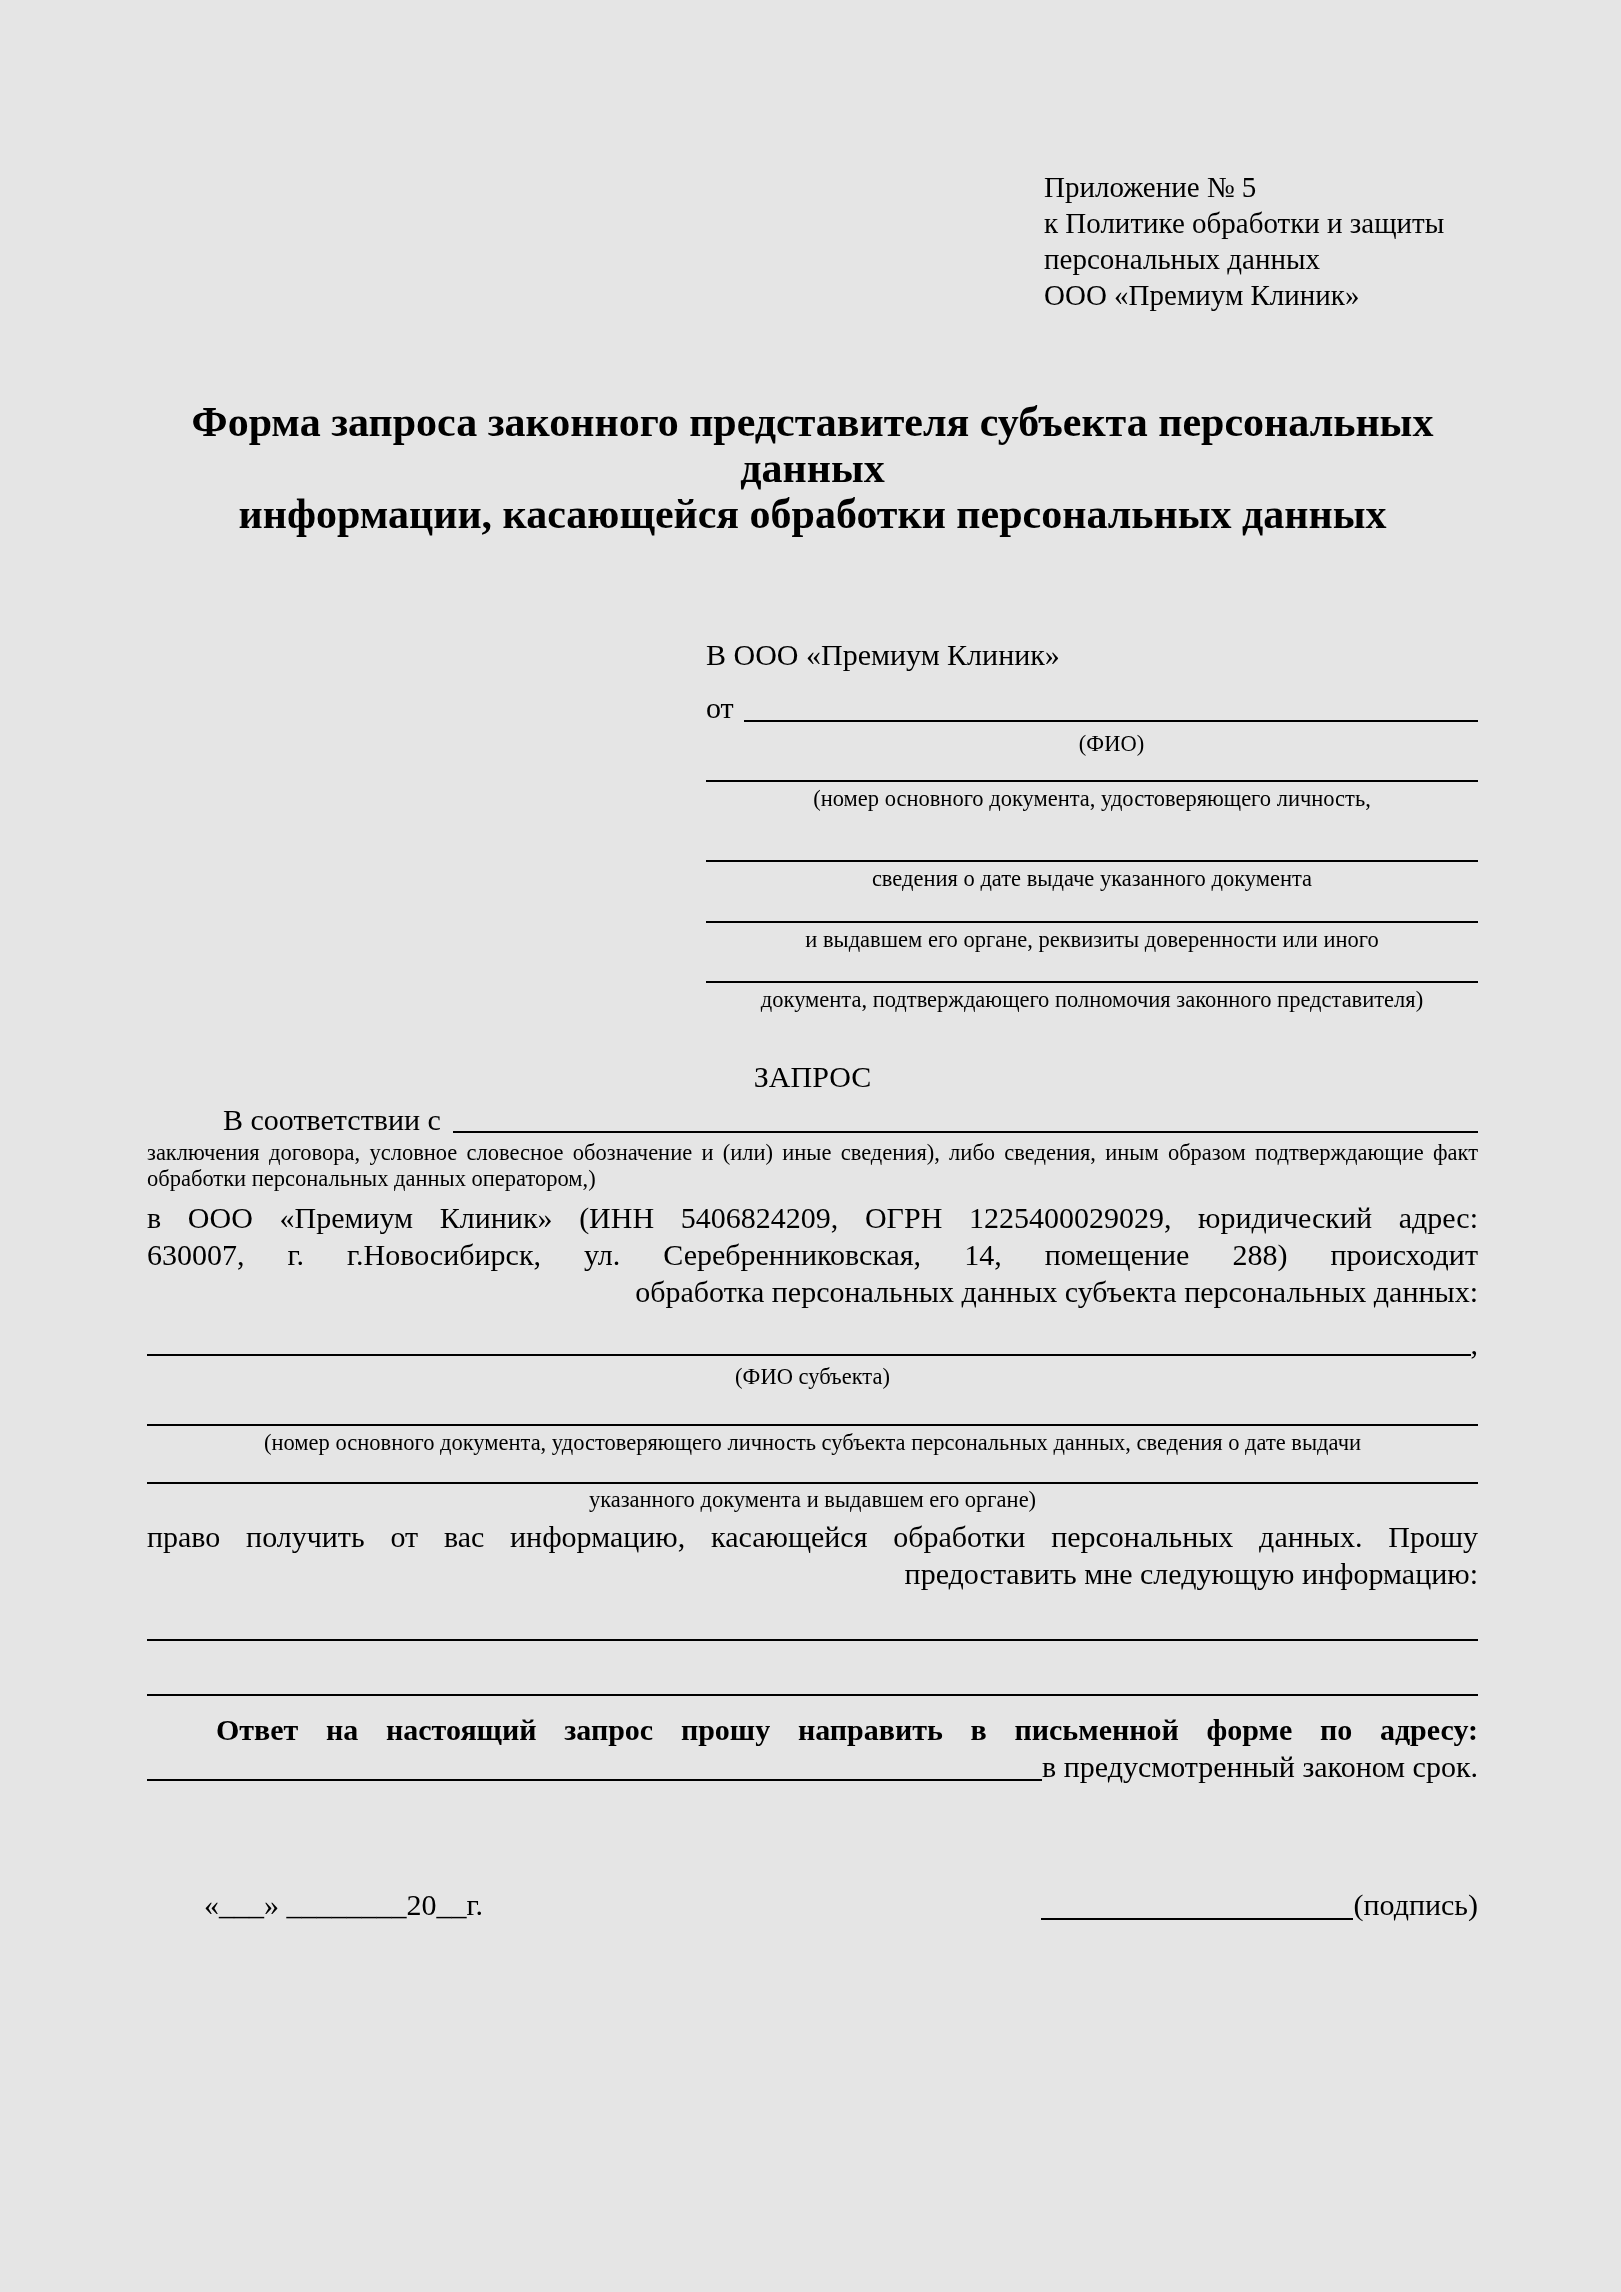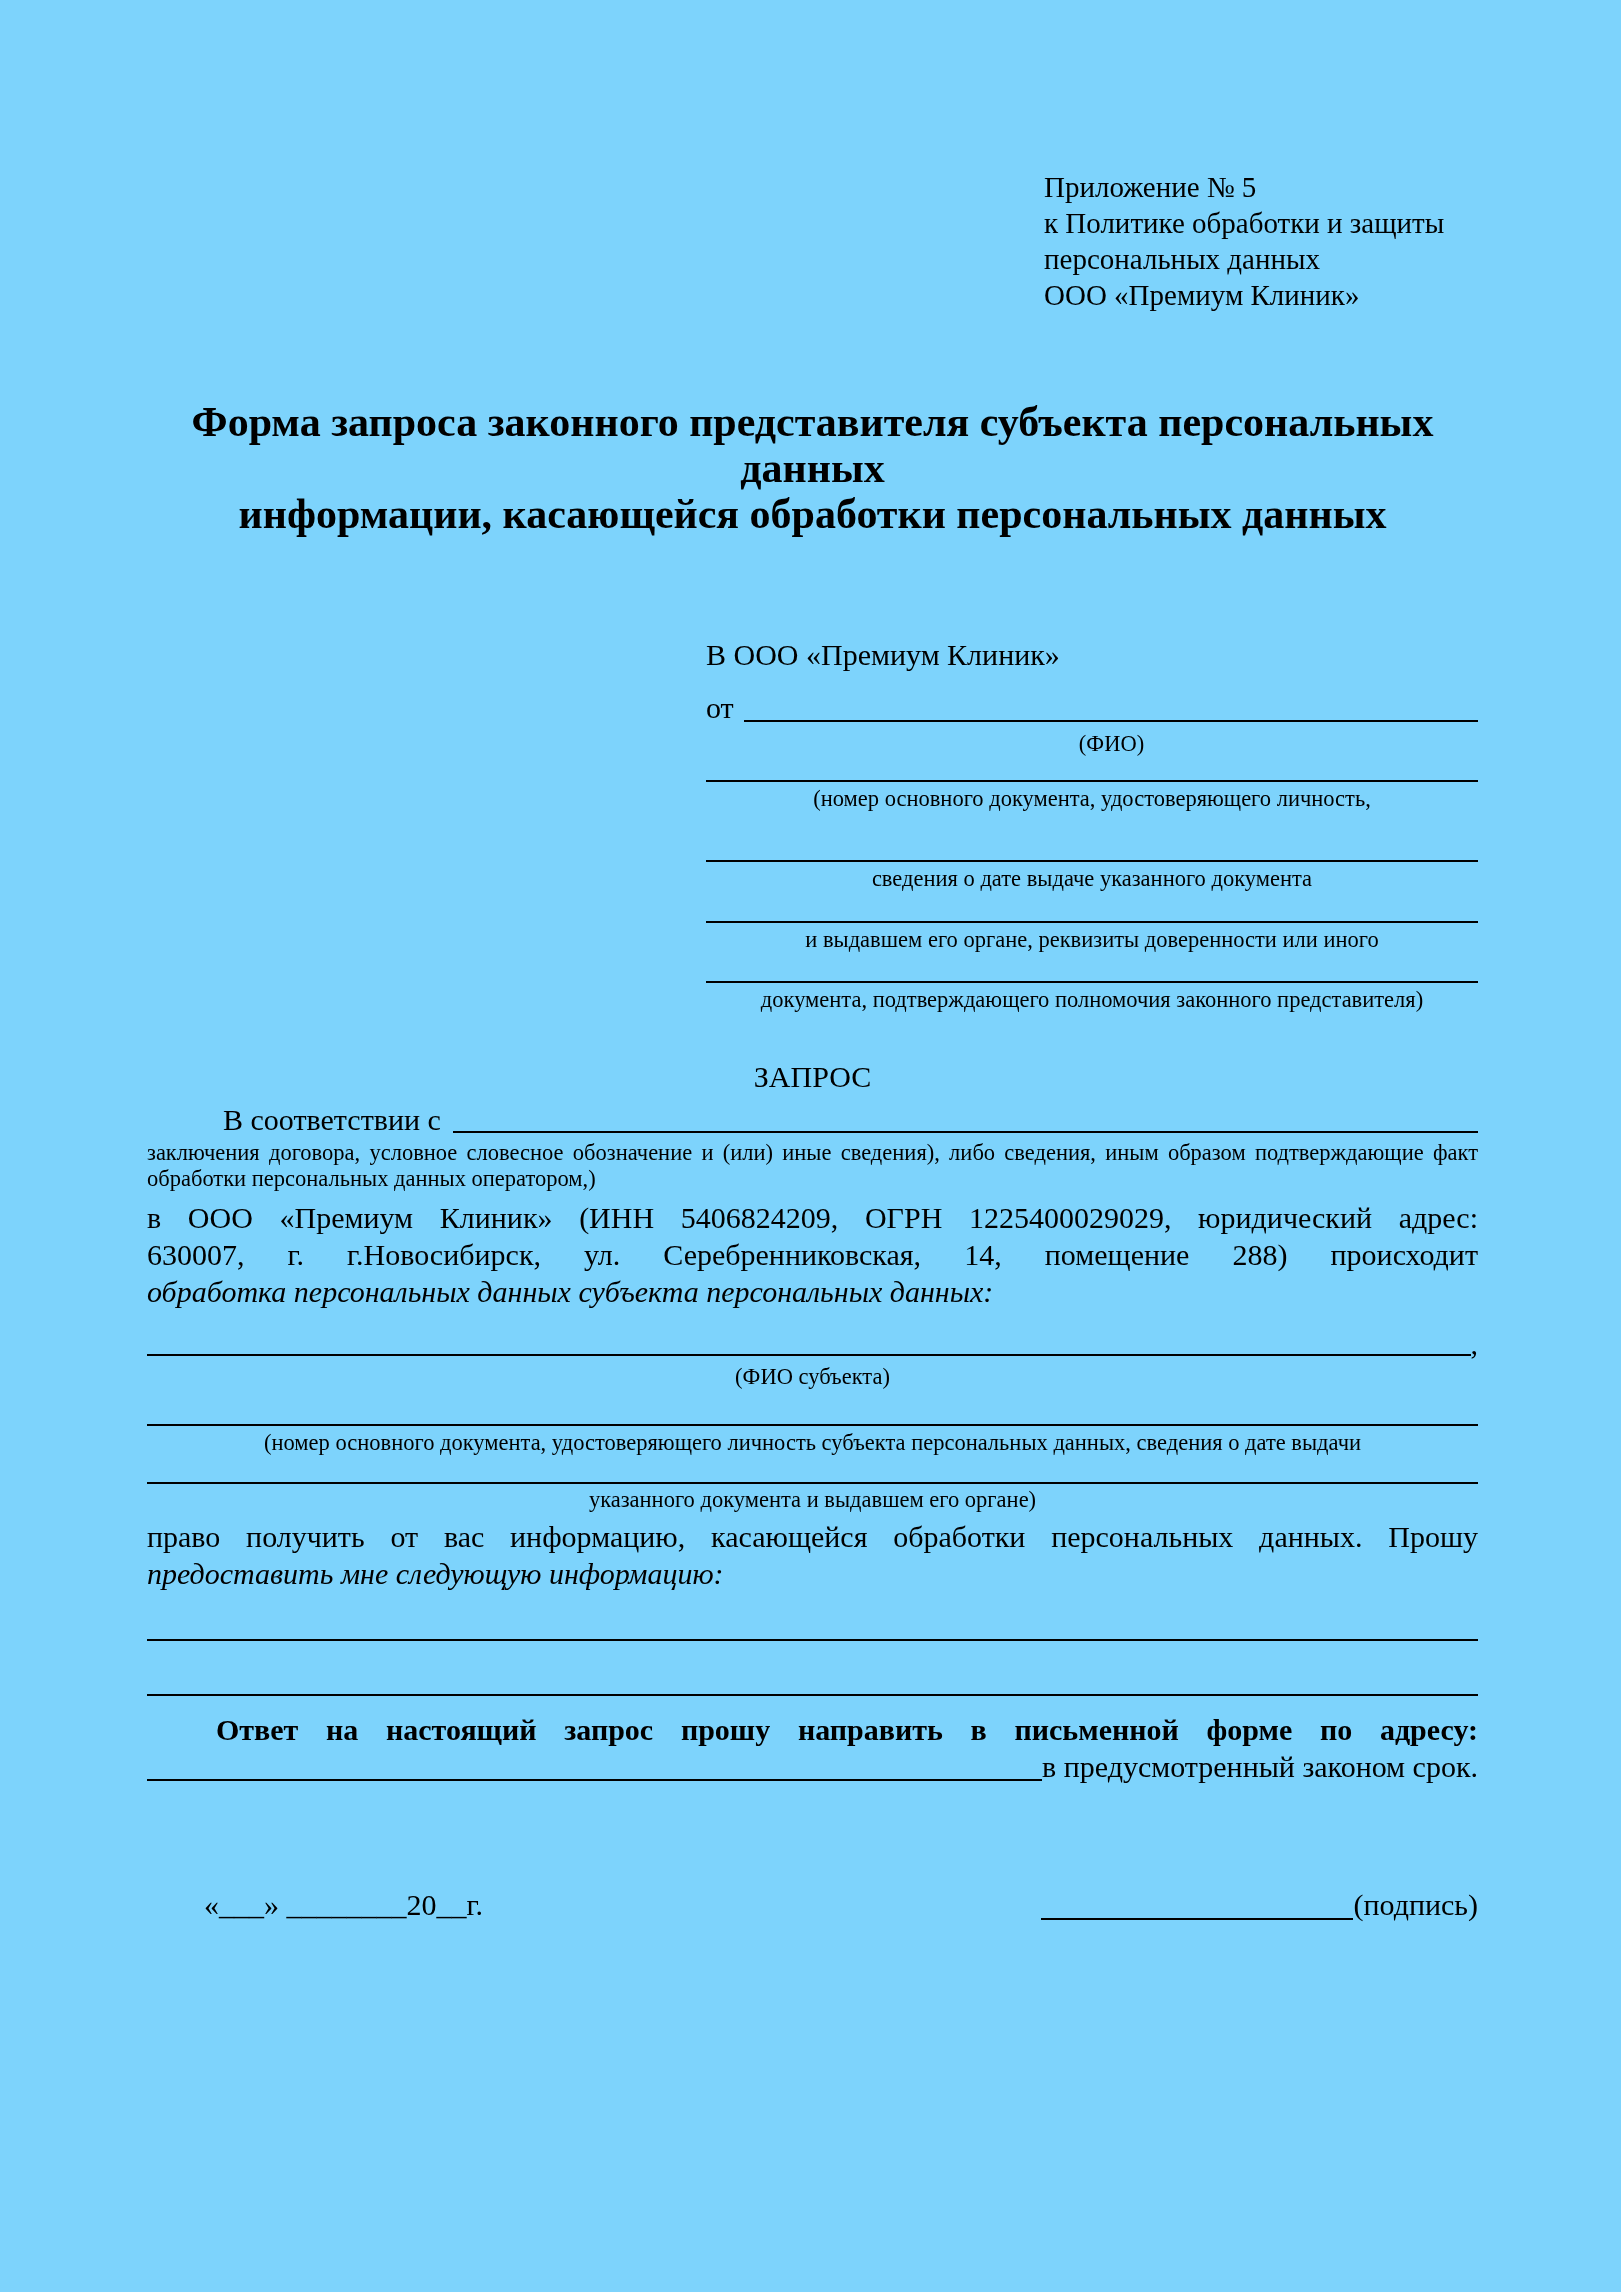--- a/index.html
+++ b/index.html
@@ -1,19 +1,19 @@
 <!DOCTYPE html>
 <html><head>
 <meta charset="utf-8">
 <style>
   * { margin:0; padding:0; box-sizing:border-box; }
   html,body { background:#ffffff; }
   .page {
     width:1621px; height:2293px;
-    background:#7dd3fc; color:#000;
+    background:#e5e5e5; color:#000;
     font-family:"Liberation Serif","DejaVu Serif",serif;
     font-size:30px; line-height:37px;
     padding:0 143px 0 147px;
     position:relative; overflow:hidden;
   }
   .uline { height:0; border-bottom:2.9px solid #000; }
   .cap { font-size:22.5px; line-height:27.4px; text-align:center; }
 
   
   .header-block { margin-top:169px; margin-left:897px; font-size:29px; line-height:36px; }
@@ -37,21 +37,21 @@
   
   .zapros { margin-top:45px; text-align:center; }
   .accordance-row { display:flex; align-items:flex-end; margin-top:5.9px; }
   .accordance-label { padding-left:76px; margin-right:11.8px; white-space:nowrap; }
   .accordance-caps { margin-top:2px; font-size:22.5px; line-height:26.5px; }
   .cap-j1 { text-align:justify; text-align-last:justify; text-indent:57px; }
   .cap-j2 { text-align:justify; text-align-last:justify; }
   .cap-j3 { text-align:left; }
 
   .jline { text-align:justify; text-align-last:justify; }
-  .jlast { text-align:left;font-style:italic; }
+  .jlast { text-align:right; }
   .operator-p { margin-top:5.9px; }
   .law-p { margin-top:3.9px; }
 
   .comma-row { display:flex; align-items:flex-end; margin-top:17.6px; line-height:33px; }
   .s-line1 { margin-top:33px; }
   .s-line2 { margin-top:25.5px; }
   .subject-caps { margin-top:2.9px; }
 
   .blank1 { margin-top:47px; }
   .blank2 { margin-top:53px; }

